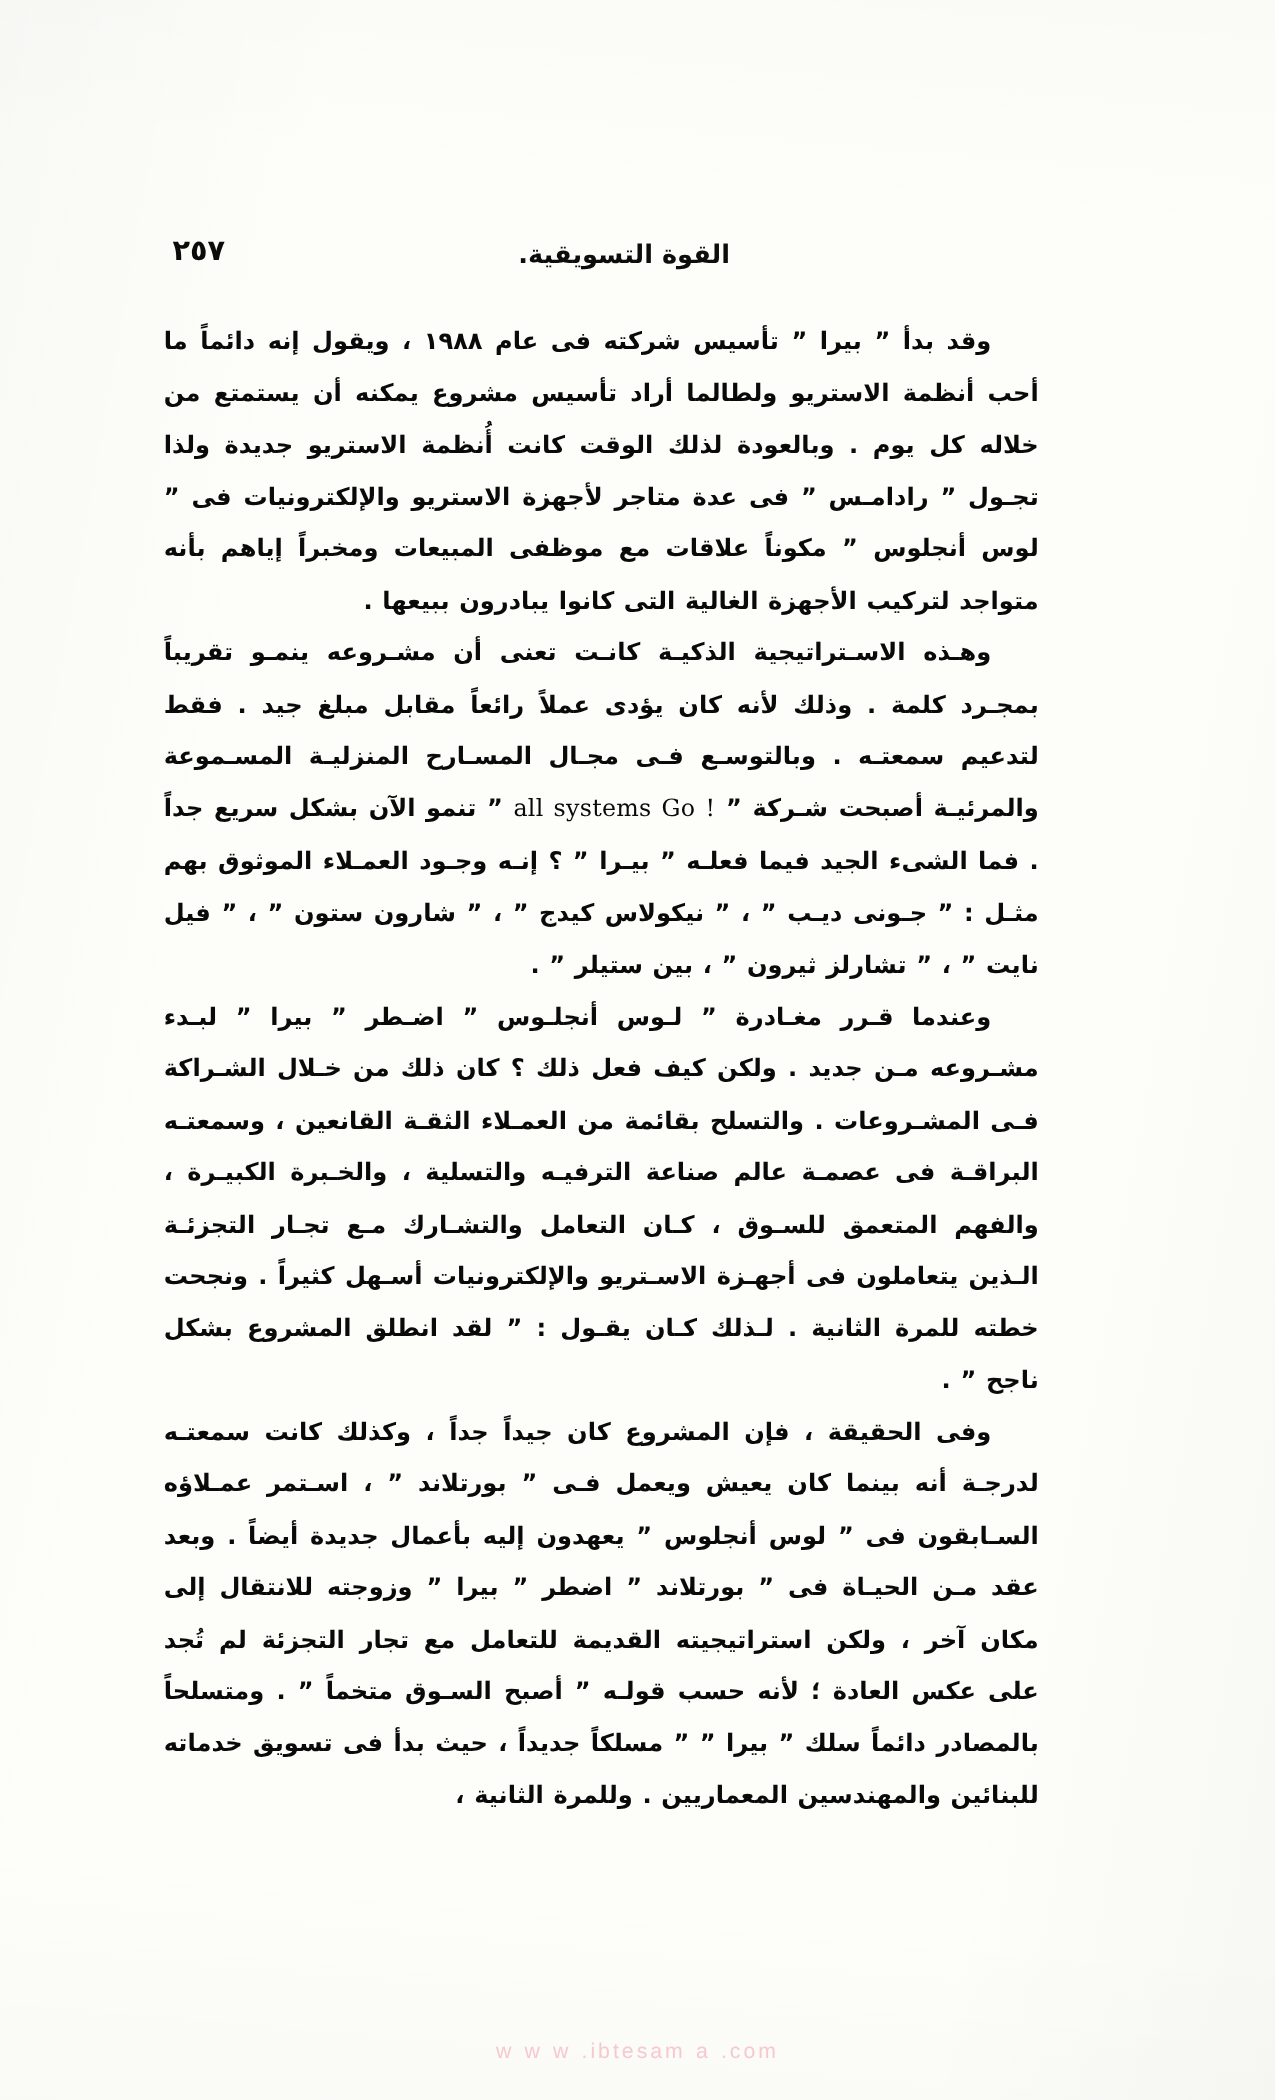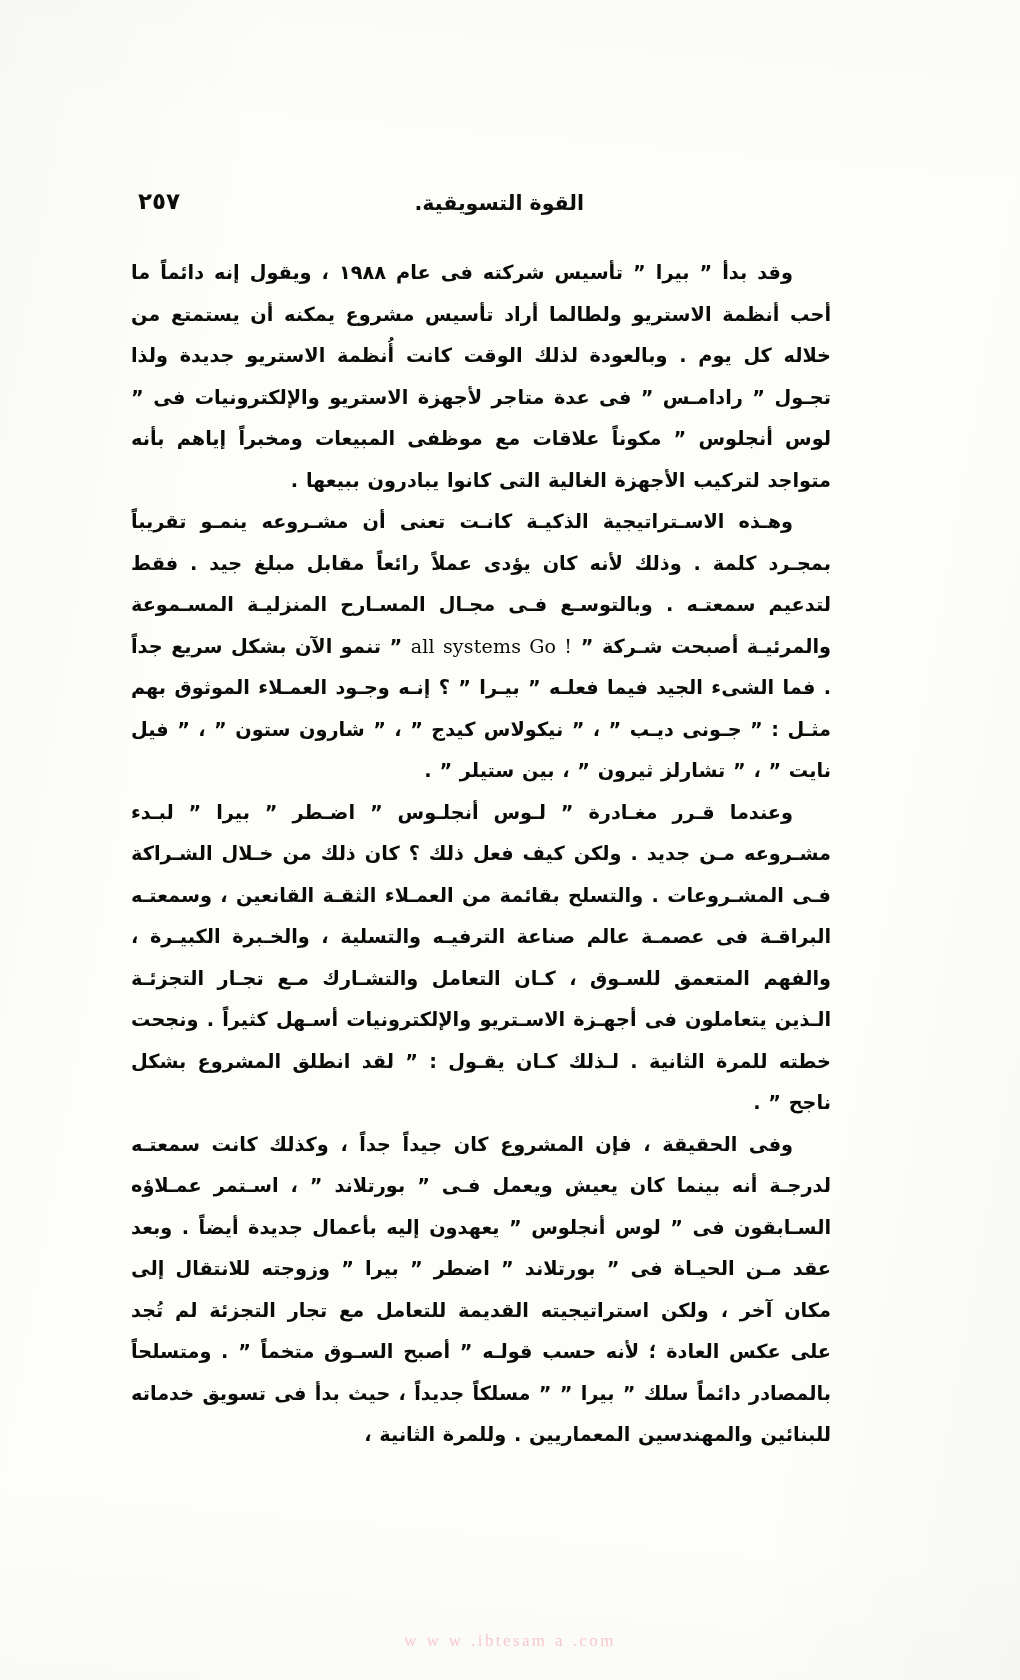--- a/index.html
+++ b/index.html
@@ -106,21 +106,21 @@
   }
 
   
   .watermark {
     position: absolute;
     left: 0;
     right: 0;
     top: 1631px;
     text-align: center;
     direction: ltr;
-    font-family: Liberation Serif, serif;
+    font-family: Liberation Sans, sans-serif;
     font-size: 17px;
     color: #f6c9ce;
     letter-spacing: 2.4px;
     word-spacing: 1px;
     z-index: 4;
     user-select: none;
   }
 </style>
 </head>
 <body>

